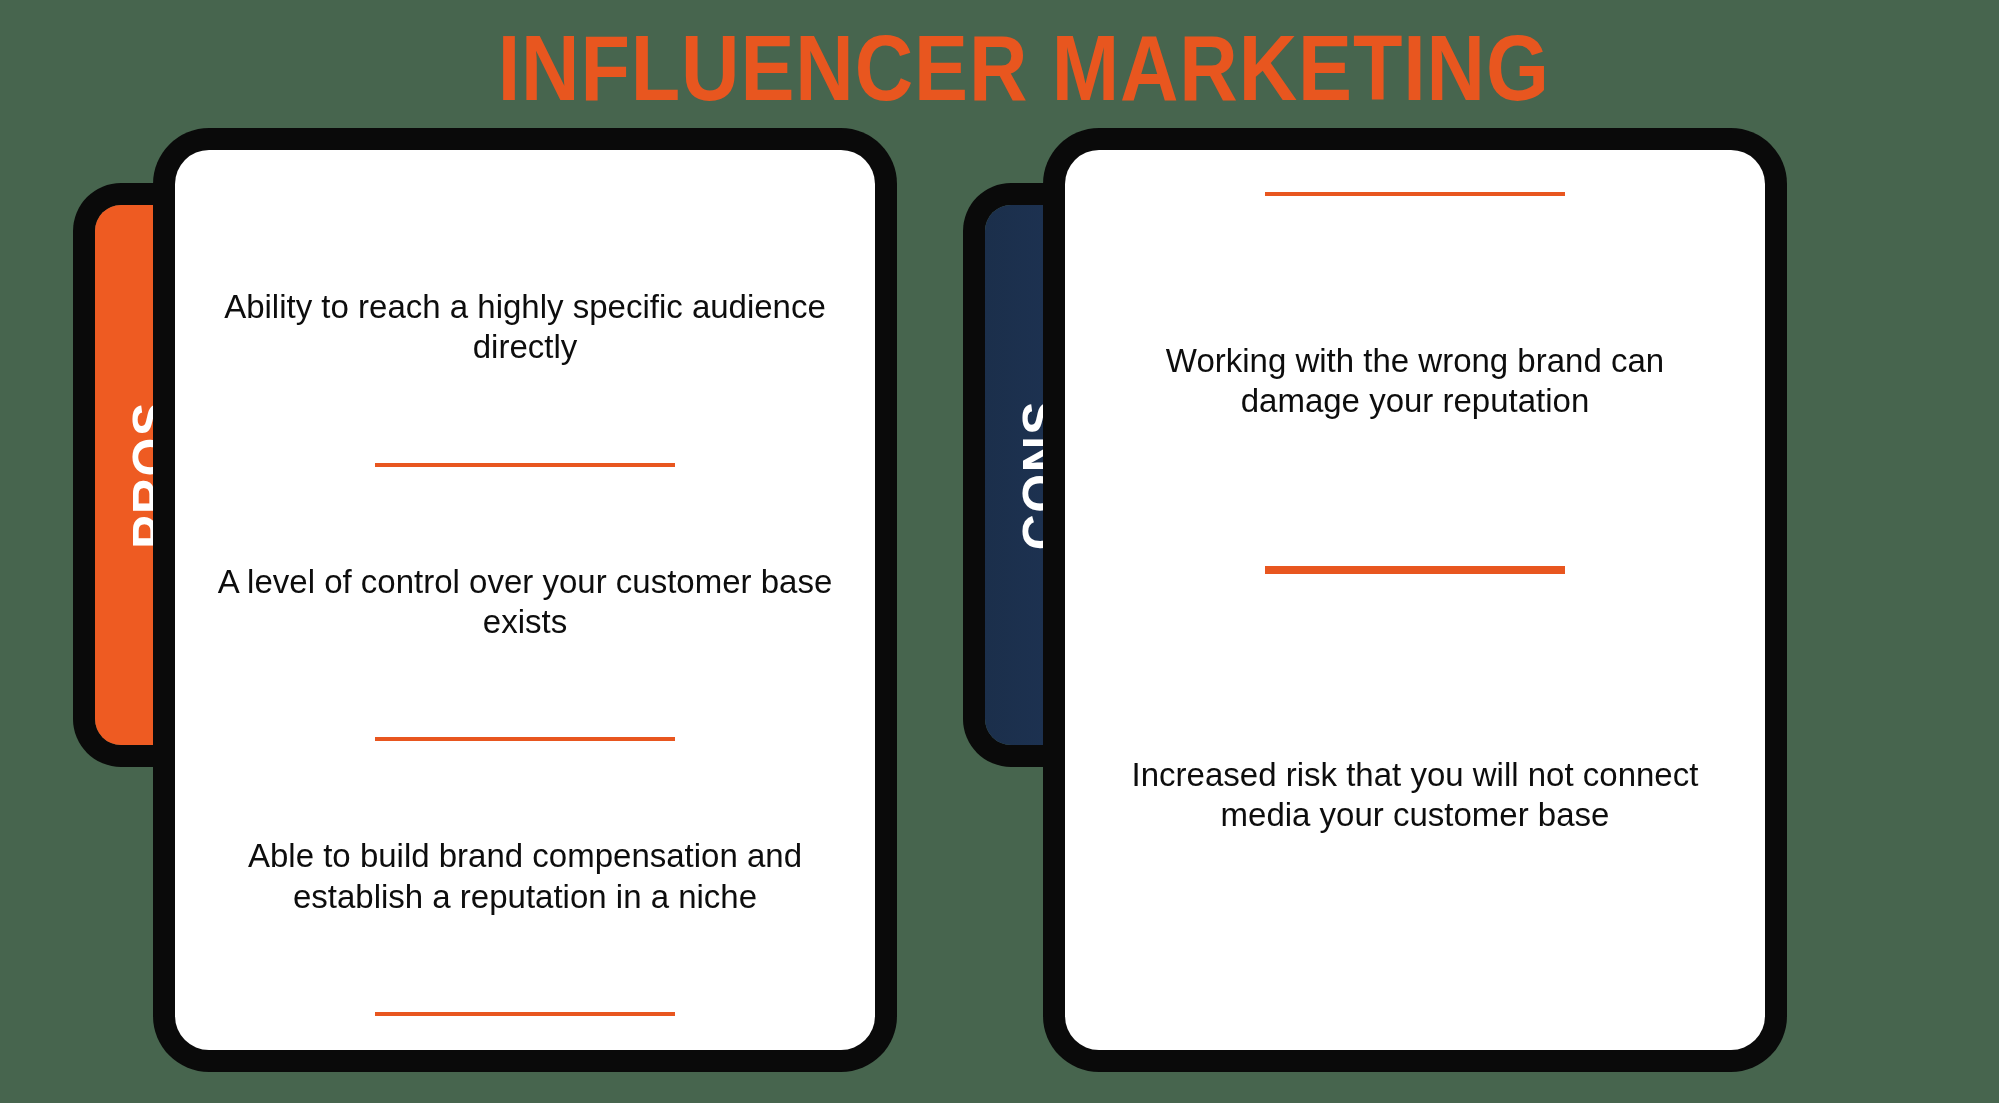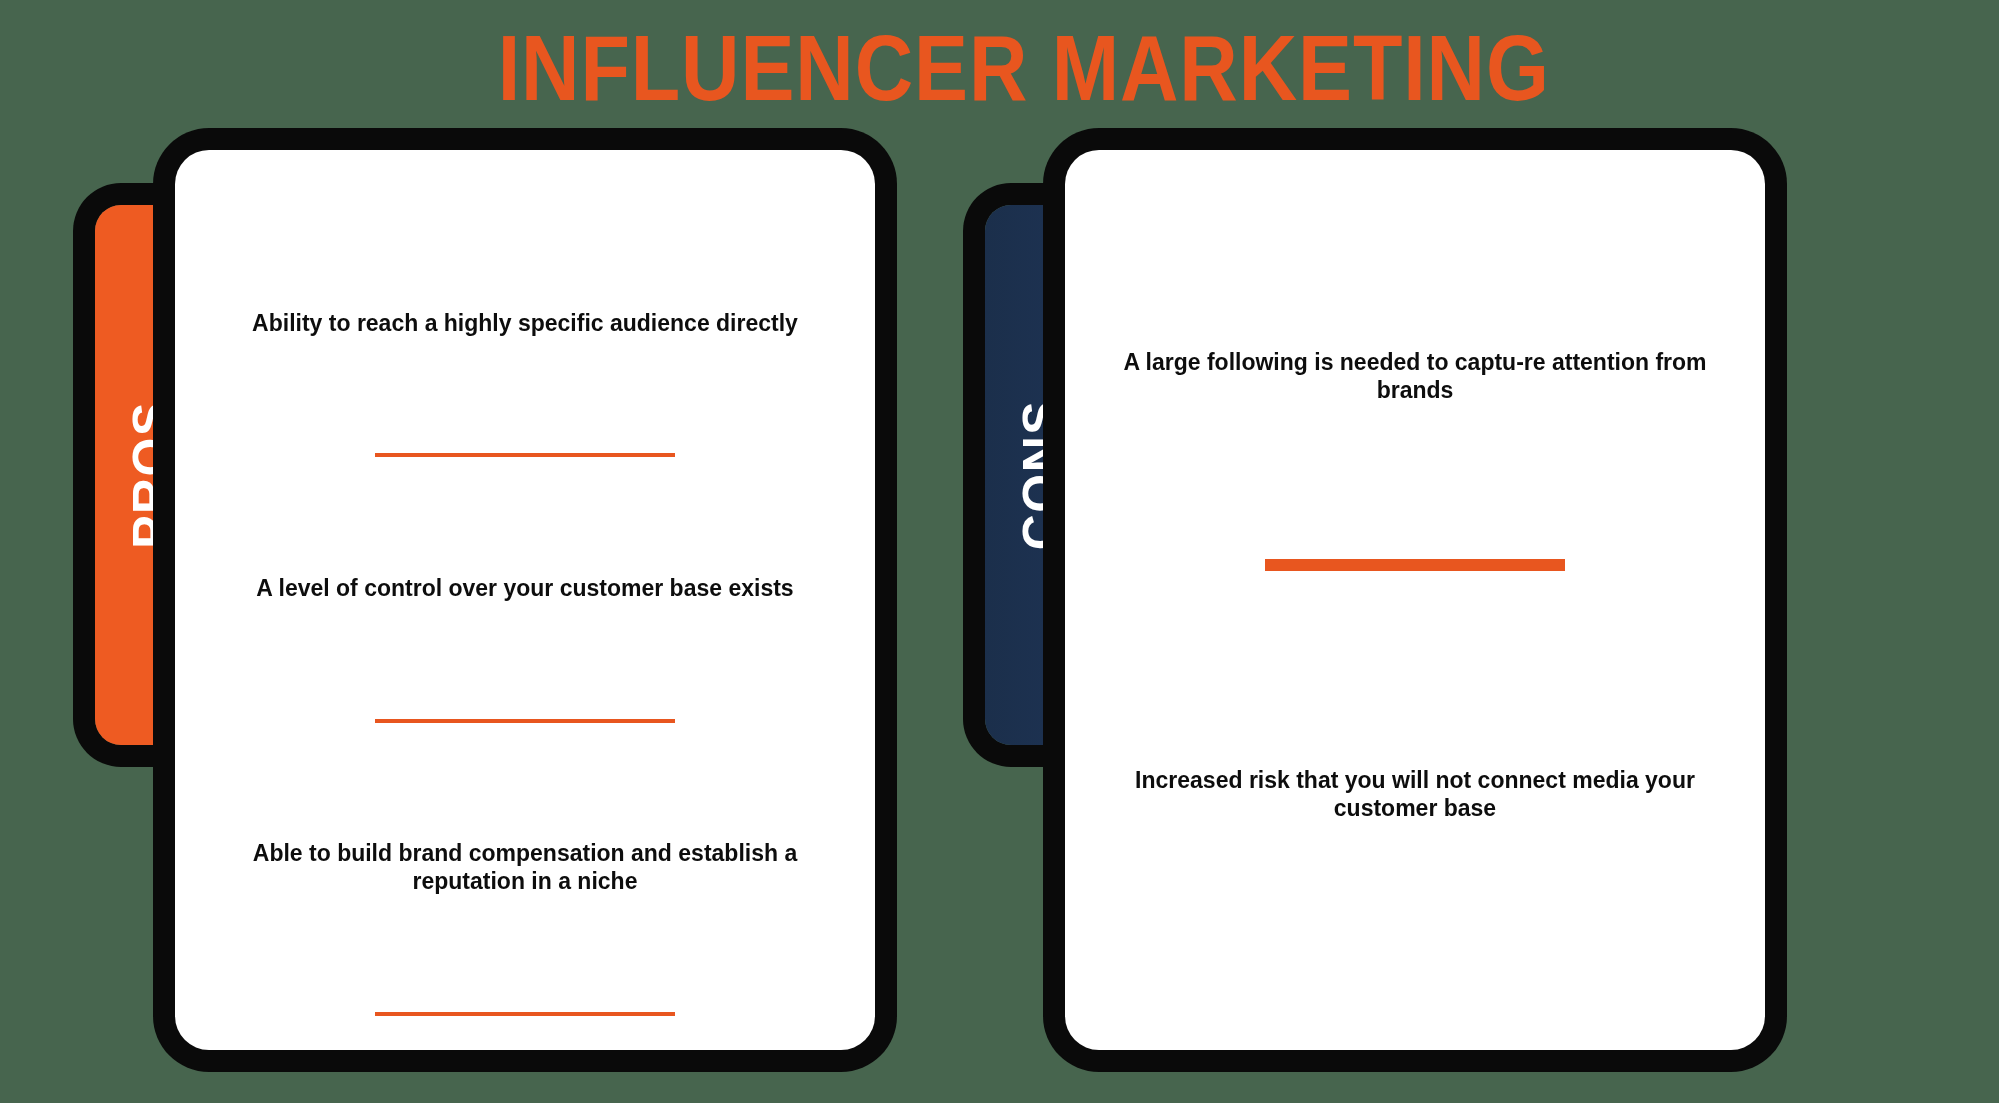--- a/index.html
+++ b/index.html
@@ -107,22 +107,22 @@
     flex-direction: column;
     height: 100%;
   }
 
   .entry {
     display: flex;
     align-items: center;
     justify-content: center;
     text-align: center;
     color: #0d0d0d;
-    font-weight: bold;
-    font-size: 23px;
+    font-weight: normal;
+    font-size: 33px;
     line-height: 1.22;
     padding: 0 8px;
     flex: 1 1 auto;
   }
   .entry.tall { flex: 1.25 1 auto; }
 
   .divider {
     flex: 0 0 auto;
     width: 300px;
     height: 4px;
@@ -165,23 +165,23 @@
 
   <div class="column cons">
 
     <div class="side-tab cons-tab">
       <span class="side-tab-label">CONS</span>
     </div>
 
     <div class="card">
       <div class="card-list">
 
-        <div class="entry">A large following is needed to captu-re attention from brands</div>
         <div class="divider"></div>
 
+        <div class="entry">Working with the wrong brand can damage your reputation</div>
         <div class="divider"></div>
 
         <div class="divider"></div>
 
         <div class="entry tall">Increased risk that you will not connect media your customer base</div>
 
       </div>
     </div>
   </div>
 

